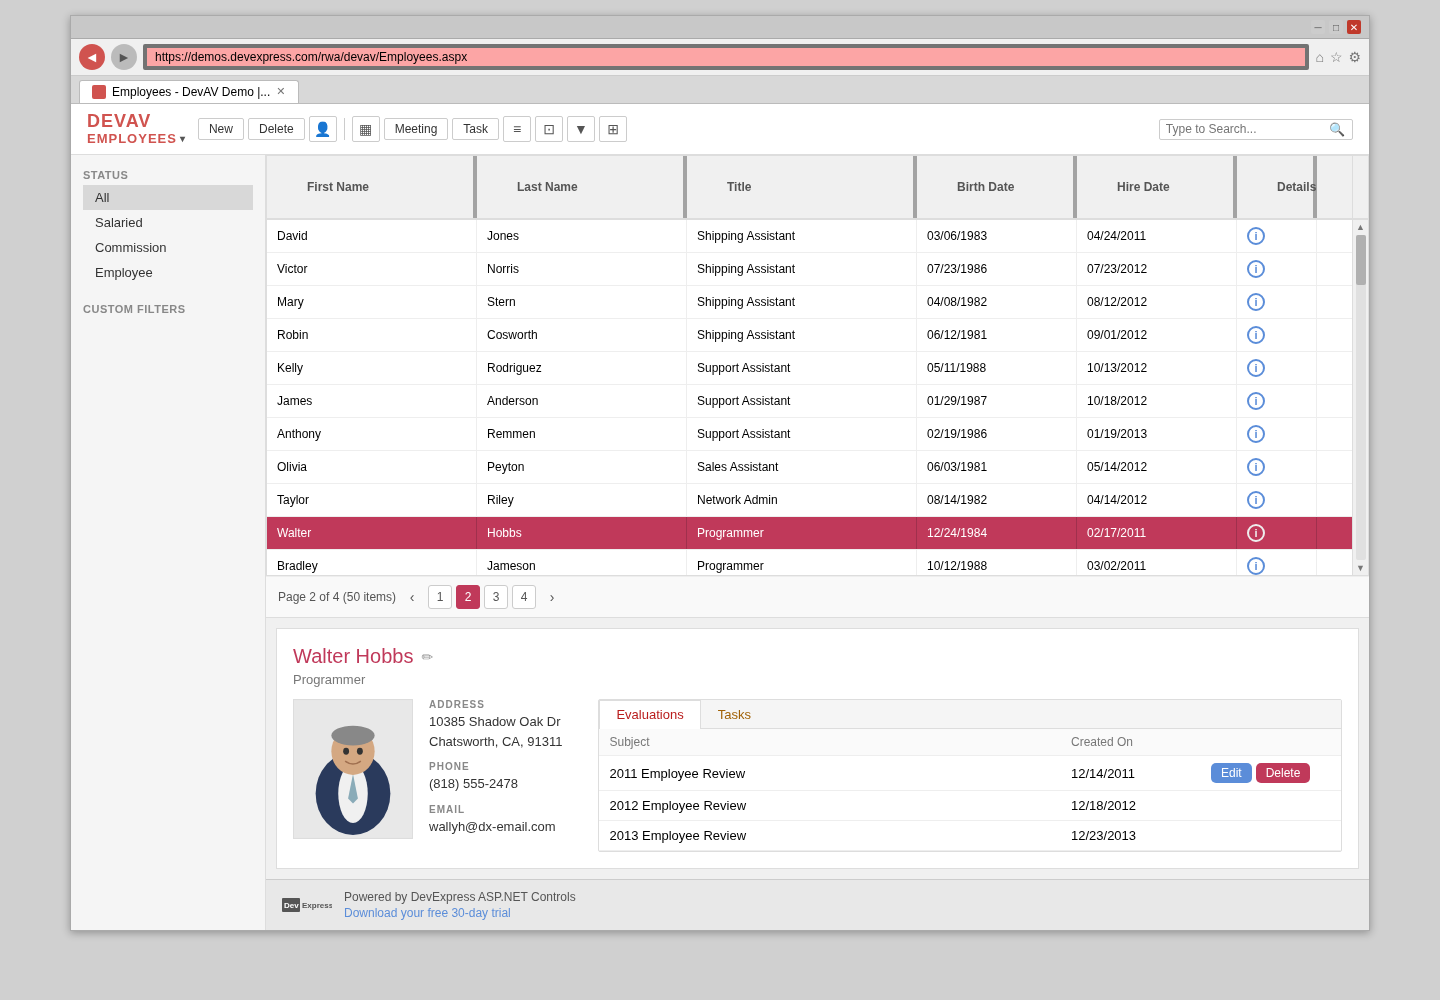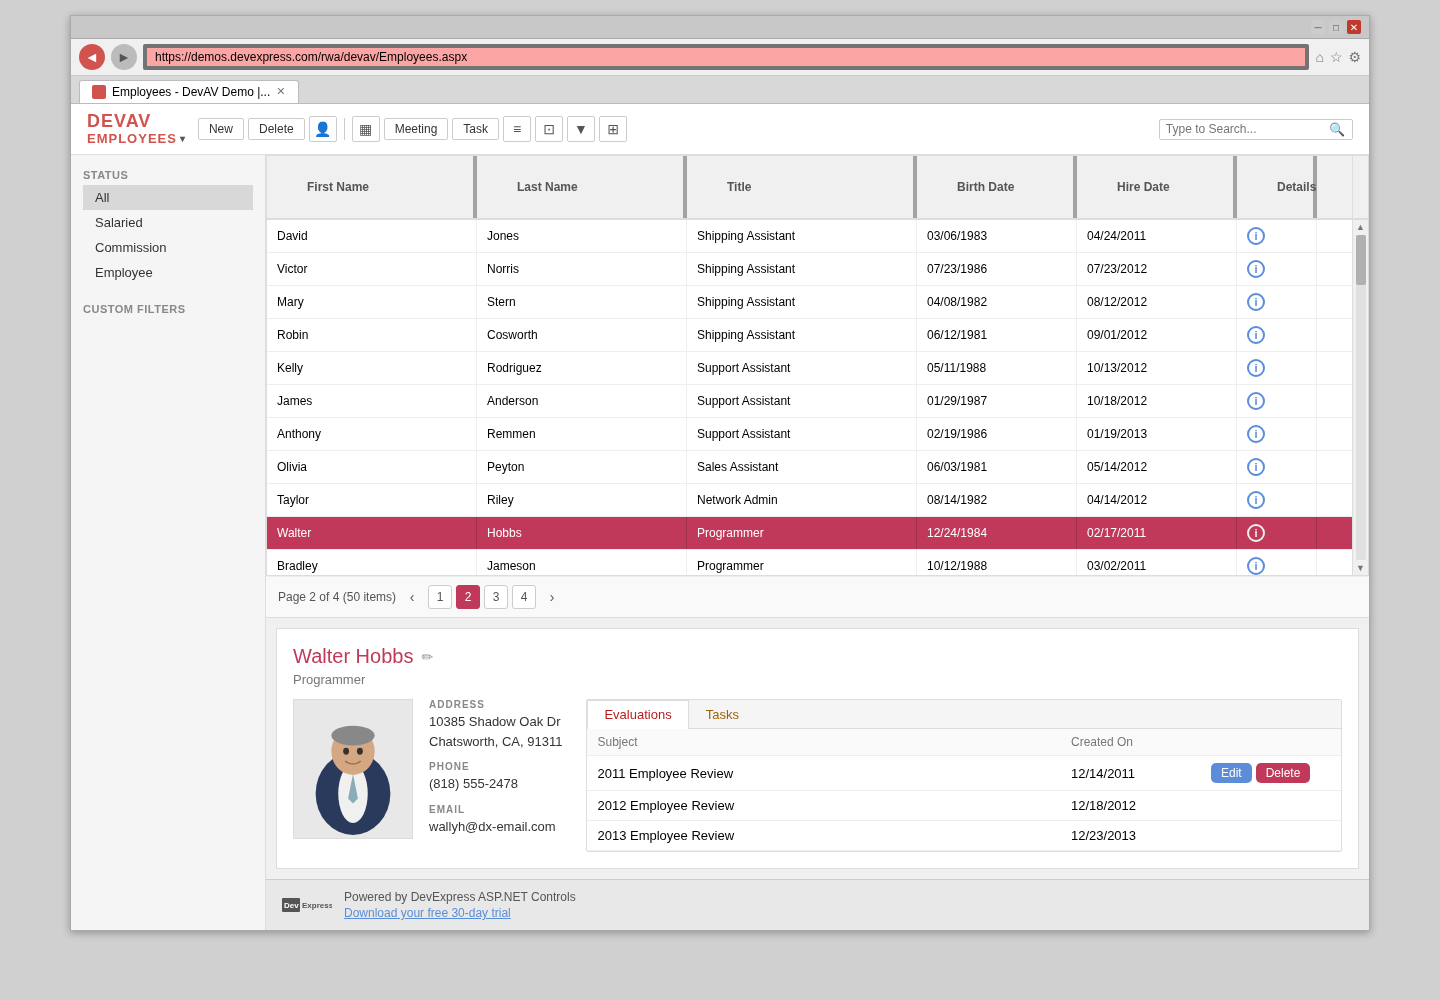--- a/index.html
+++ b/index.html
@@ -66,21 +66,21 @@
     .pagination { padding: 8px 12px; display: flex; align-items: center; gap: 4px; font-size: 12px; color: #555; background: #f9f9f9; border-top: 1px solid #eee; border-bottom: 1px solid #ddd; }
     .page-btn { width: 24px; height: 24px; border: 1px solid #ccc; border-radius: 3px; display: flex; align-items: center; justify-content: center; cursor: pointer; background: white; font-size: 12px; color: #555; }
     .page-btn.active { background: #c0395a; color: white; border-color: #c0395a; }
     .page-btn.nav { background: none; border: none; font-size: 14px; }
 
     
     .detail-panel { background: white; margin: 10px; border: 1px solid #ddd; padding: 16px; }
     .detail-name { color: #c0395a; font-size: 20px; font-weight: 400; margin-bottom: 4px; display: flex; align-items: center; gap: 8px; }
     .edit-pencil { color: #999; font-size: 14px; cursor: pointer; }
     .detail-title { color: #777; font-size: 13px; margin-bottom: 12px; }
-    .detail-body { display: flex; gap: 24px; }
+    .detail-body { display: flex; gap: 36px; }
     .employee-photo { width: 120px; height: 140px; background: #e8e8e8; border: 1px solid #ddd; overflow: hidden; display: flex; align-items: center; justify-content: center; }
     .employee-info { flex: 1; }
     .info-section { margin-bottom: 10px; }
     .info-section-label { font-size: 10px; color: #888; font-weight: bold; letter-spacing: 1px; text-transform: uppercase; margin-bottom: 2px; }
     .info-section-value { font-size: 13px; color: #333; line-height: 1.5; }
 
     
     .eval-panel { flex: 1; border: 1px solid #ddd; border-radius: 2px; overflow: hidden; }
     .eval-tabs { display: flex; border-bottom: 1px solid #ddd; background: #f5f5f5; }
     .eval-tab { padding: 6px 16px; font-size: 13px; cursor: pointer; color: #a16207; border: 1px solid transparent; border-bottom: none; }
@@ -90,21 +90,21 @@
     .eval-row.first { background: #fff; }
     .eval-actions { display: flex; gap: 4px; }
     .eval-btn { padding: 3px 10px; font-size: 12px; border: none; border-radius: 5px; cursor: pointer; }
     .eval-btn.edit { background: #5b8dd9; color: white; }
     .eval-btn.delete { background: #c0395a; color: white; }
 
     
     .app-footer { background: #e8e8e8; border-top: 1px solid #ccc; padding: 10px 16px; display: flex; align-items: center; gap: 12px; }
     .footer-logo { display: flex; align-items: center; gap: 6px; color: #555; font-size: 12px; }
     .footer-text { font-size: 12px; color: #555; }
-    .footer-link { color: #5b8dd9; text-decoration: underline; cursor: pointer; font-size: 12px; }
+    .footer-link { color: #5b8dd9; cursor: pointer; font-size: 12px; }
   </style>
 </head>
 <body>
 
 <div class="browser-chrome">
 
   <div class="browser-titlebar">
     <button class="browser-btn btn-min">─</button>
     <button class="browser-btn btn-max">□</button>
     <button class="browser-btn btn-close">✕</button>

